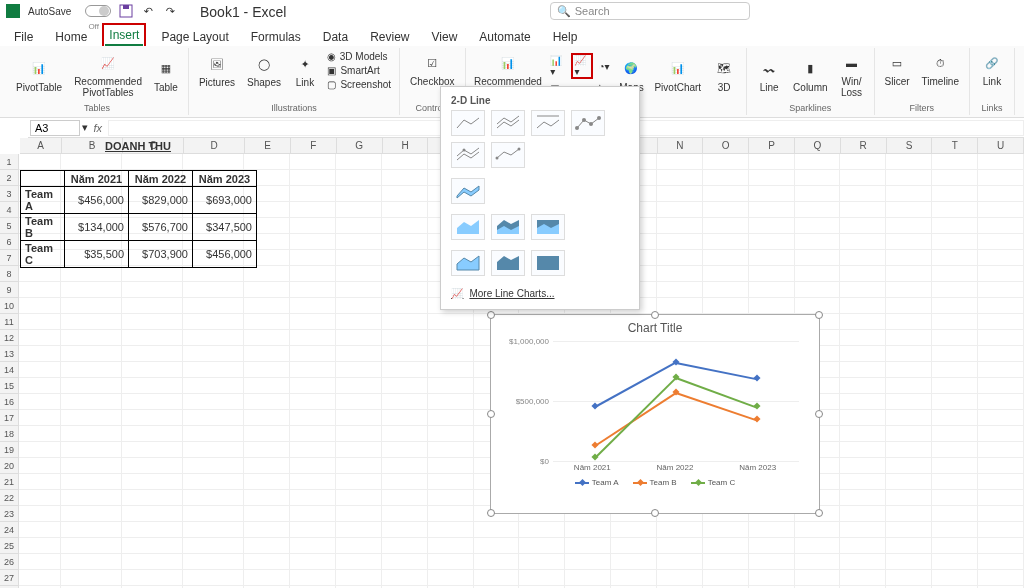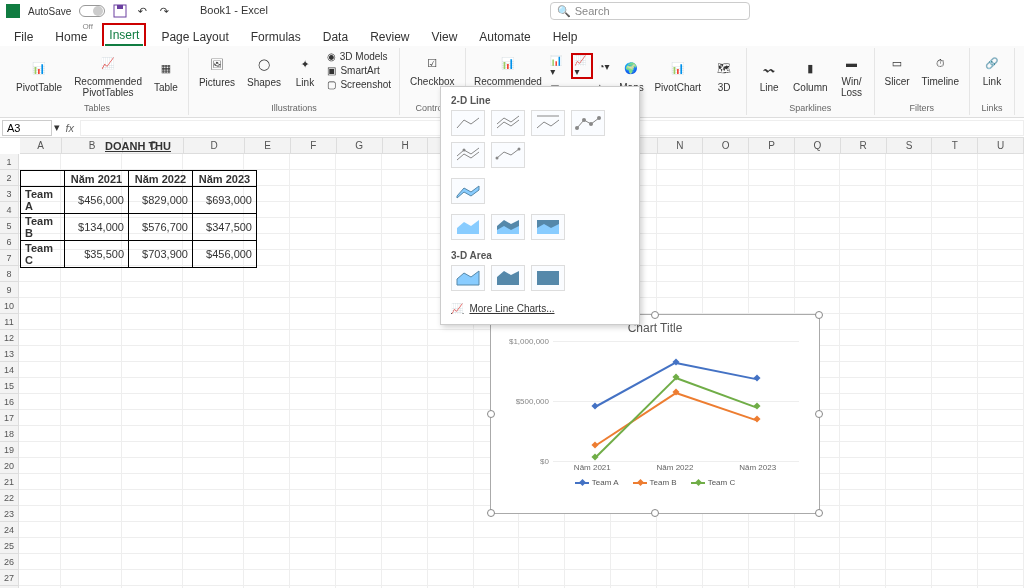--- a/index.html
+++ b/index.html
@@ -1,38 +1,38 @@
 <!DOCTYPE html>
 <html><head>
 <meta charset="utf-8">
 <style>
 * { box-sizing: border-box; margin: 0; padding: 0; font-family: "Segoe UI", Arial, sans-serif; }
 body { background: #fff; width: 1024px; height: 588px; overflow: hidden; font-size: 11px; color: #333; }
 .titlebar { height: 22px; display: flex; align-items: center; background: #fff; padding: 0 6px; gap: 8px; }
 .excel-ico { width: 14px; height: 14px; background: #107c41; display: inline-block; }
-.autosave { display: flex; align-items: center; gap: 8px; font-size: 10px; }
+.autosave { display: flex; align-items: center; gap: 14px; font-size: 10px; }
 .autosave-toggle { width: 26px; height: 12px; border: 1px solid #999; border-radius: 7px; position: relative; }
 .autosave-toggle::after { content: ""; position: absolute; right: 1px; top: 0; width: 10px; height: 10px; border-radius: 50%; background: #ccc; }
 .autosave-off { font-size: 8px; position: absolute; left: 2px; top: 16px; color: #888; }
 .qa-icon { width: 14px; height: 14px; display: inline-flex; align-items: center; justify-content: center; }
 .save-ico { color: #6b3fa0; }
-.doc-title { position: absolute; left: 200px; top: 4px; font-size: 11px; }
+.doc-title { position: absolute; left: 200px; top: 4px; font-size: 14px; }
 .searchbox { position: absolute; left: 550px; top: 2px; width: 200px; height: 18px; border: 1px solid #ccc; border-radius: 4px; display: flex; align-items: center; padding: 0 6px; gap: 4px; font-size: 11px; color: #888; }
 .tabs { height: 24px; display: flex; align-items: flex-end; padding: 0 10px; gap: 14px; font-size: 12px; }
 .tab { padding: 2px 4px; cursor: pointer; }
 .tab.active { color: #107c41; border-bottom: 2px solid #107c41; outline: 2px solid #c00; outline-offset: 1px; }
 .ribbon { height: 72px; background: #fafafa; border-bottom: 1px solid #ddd; display: flex; padding: 2px 6px; position: relative; }
 .rgroup { display: flex; flex-direction: column; justify-content: space-between; align-items: center; border-right: 1px solid #e5e5e5; padding: 2px 6px; }
 .rgroup-row { display: flex; gap: 4px; align-items: center; }
 .rbtn { display: flex; flex-direction: column; align-items: center; justify-content: center; gap: 2px; min-width: 32px; padding: 2px 4px; cursor: pointer; }
 .rbtn-small { display: flex; align-items: center; gap: 4px; font-size: 10px; padding: 1px 2px; cursor: pointer; }
 .rico { width: 22px; height: 22px; display: flex; align-items: center; justify-content: center; }
 .rlabel { font-size: 10px; text-align: center; line-height: 1.1; }
 .glabel { font-size: 9px; color: #666; text-align: center; padding-top: 2px; }
-.namebox-row { height: 20px; display: flex; align-items: center; border-bottom: 1px solid #ddd; }
+.namebox-row { height: 20px; display: flex; align-items: center; border-bottom: 1px solid #ddd; margin-left: 28px; }
 .namebox { width: 50px; border: 1px solid #ccc; font-size: 11px; padding: 1px 4px; margin: 0 2px; }
 .fx { font-style: italic; color: #666; padding: 0 6px; }
 .fbar { flex: 1; border: 1px solid #eee; height: 16px; }
 .grid { position: relative; }
 .colhdrs { display: flex; margin-left: 20px; }
 .colhdr { width: 48px; text-align: center; font-size: 10px; color: #555; background: #f3f3f3; border-right: 1px solid #ddd; border-bottom: 1px solid #ddd; height: 16px; line-height: 16px; }
 .colhdr.hdr-A { width: 44px; }
 .colhdr.hdr-B, .colhdr.hdr-C, .colhdr.hdr-D { width: 64px; }
 .rows { display: flex; flex-direction: column; }
 .row { display: flex; height: 16px; }
@@ -1058,21 +1058,20 @@
         </div>
       <div class="dd-ico">
           <svg width="26" height="18">
             <rect x="2" y="2" width="22" height="14" fill="#58a"></rect>
             <path d="M2,16 L2,10 L9,6 L16,10 L24,6 L24,16 Z" fill="#8cf"></path>
           </svg>
         </div>
     </div>
   </div>
   <div class="dd-section">
-    <div class="dd-head">3-D Area</div>
     <div class="dd-icons">
       <div class="dd-ico">
           <svg width="26" height="18">
             <path d="M2,16 L2,10 L9,4 L16,8 L24,2 L24,16 Z" fill="#8cf" stroke="#58a"></path>
           </svg>
         </div>
       <div class="dd-ico">
           <svg width="26" height="18">
             <path d="M2,16 L2,8 L9,2 L16,6 L24,2 L24,16 Z" fill="#58a"></path>
           </svg>

